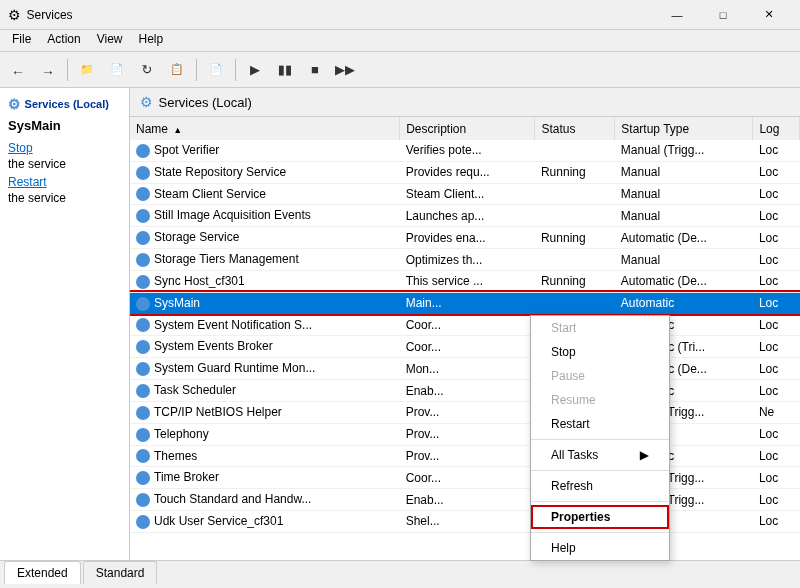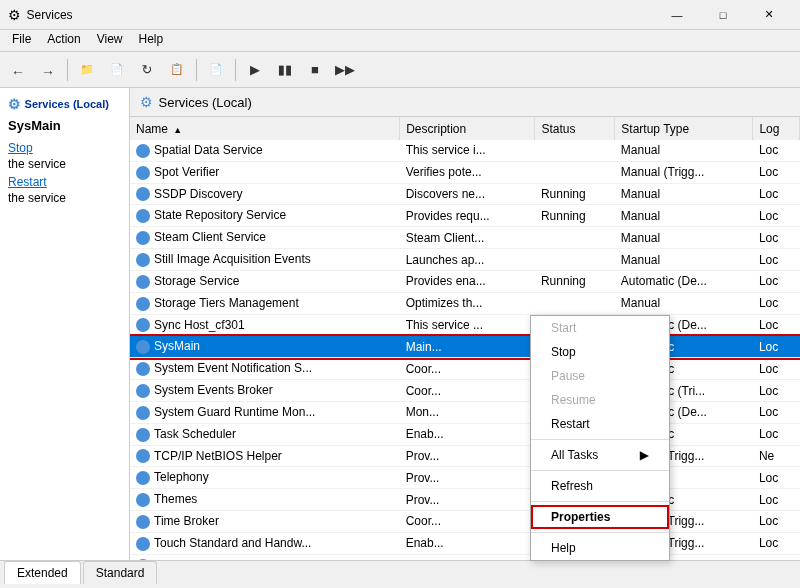--- a/index.html
+++ b/index.html
@@ -254,39 +254,25 @@
         <thead>
           <tr>
             <th>Name <span class="sort-arrow">▲</span></th>
             <th>Description</th>
             <th>Status</th>
             <th>Startup Type</th>
             <th>Log</th>
           </tr>
         </thead>
         <tbody id="services-tbody">
-        <tr>
-      <td style="max-width:200px;"><span class="gear-icon" style="background:#4a90d9; display:inline-block; width:14px; height:14px; border-radius:50%; margin-right:4px; vertical-align:middle;"></span><span>Spatial Data Service</span></td>
-      <td>This service i...</td>
-      <td></td>
-      <td>Manual</td>
-      <td>Loc</td>
-    </tr>
             <tr>
       <td style="max-width:200px;"><span class="gear-icon" style="background:#4a90d9; display:inline-block; width:14px; height:14px; border-radius:50%; margin-right:4px; vertical-align:middle;"></span><span>Spot Verifier</span></td>
       <td>Verifies pote...</td>
       <td></td>
       <td>Manual (Trigg...</td>
-      <td>Loc</td>
-    </tr>
-            <tr>
-      <td style="max-width:200px;"><span class="gear-icon" style="background:#4a90d9; display:inline-block; width:14px; height:14px; border-radius:50%; margin-right:4px; vertical-align:middle;"></span><span>SSDP Discovery</span></td>
-      <td>Discovers ne...</td>
-      <td>Running</td>
-      <td>Manual</td>
       <td>Loc</td>
     </tr>
             <tr>
       <td style="max-width:200px;"><span class="gear-icon" style="background:#4a90d9; display:inline-block; width:14px; height:14px; border-radius:50%; margin-right:4px; vertical-align:middle;"></span><span>State Repository Service</span></td>
       <td>Provides requ...</td>
       <td>Running</td>
       <td>Manual</td>
       <td>Loc</td>
     </tr>
             <tr>

